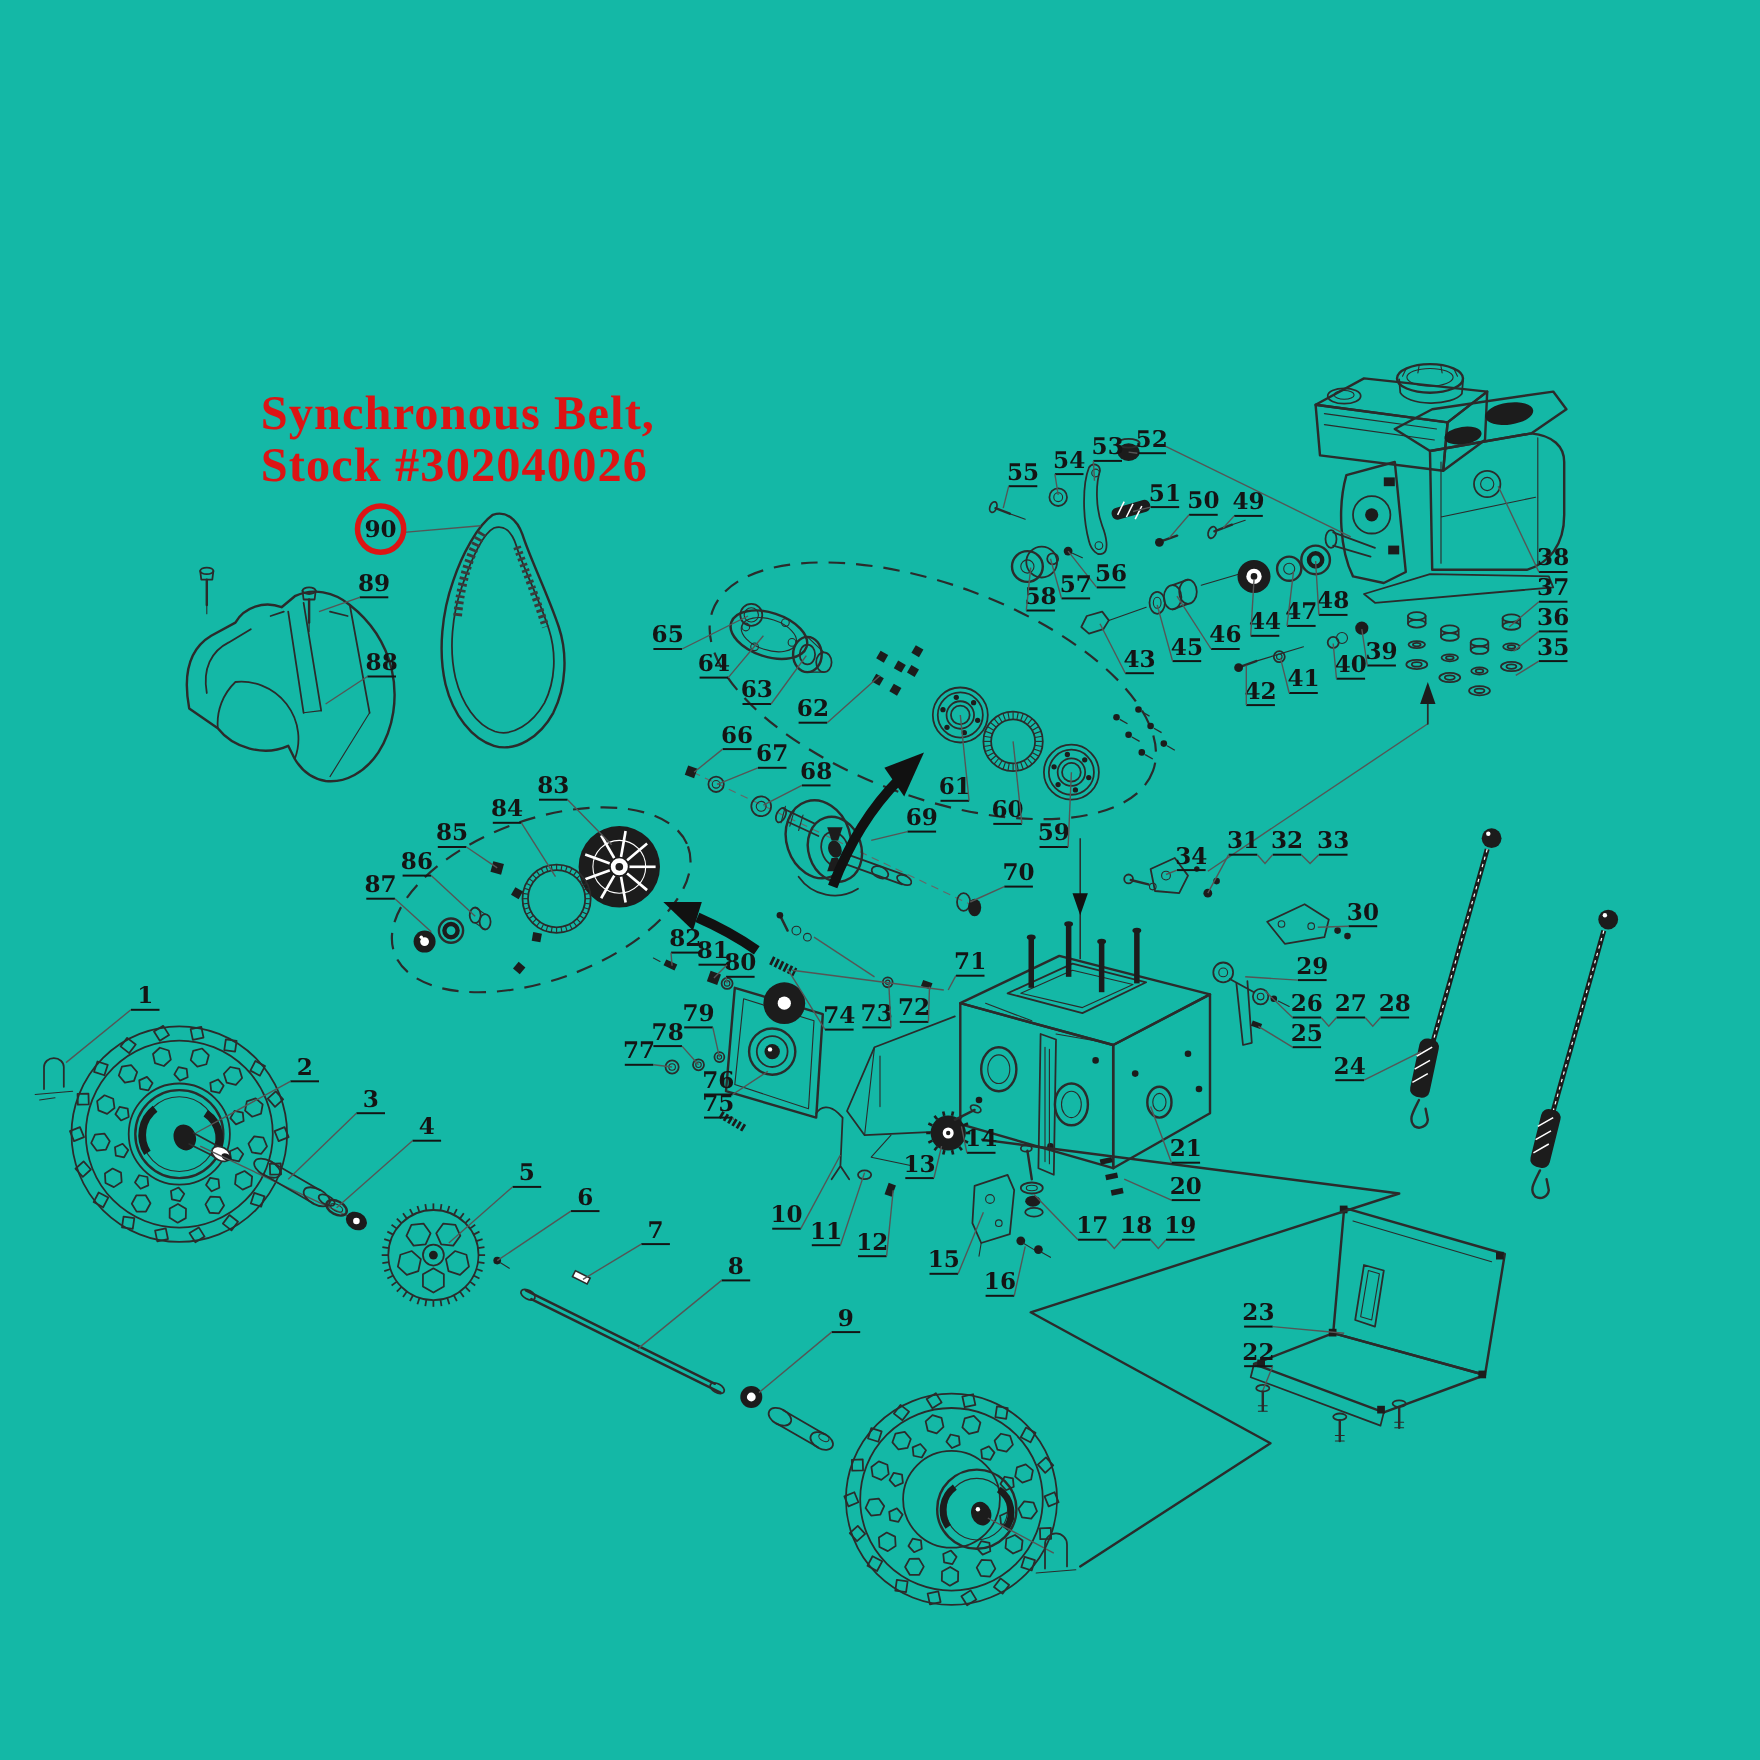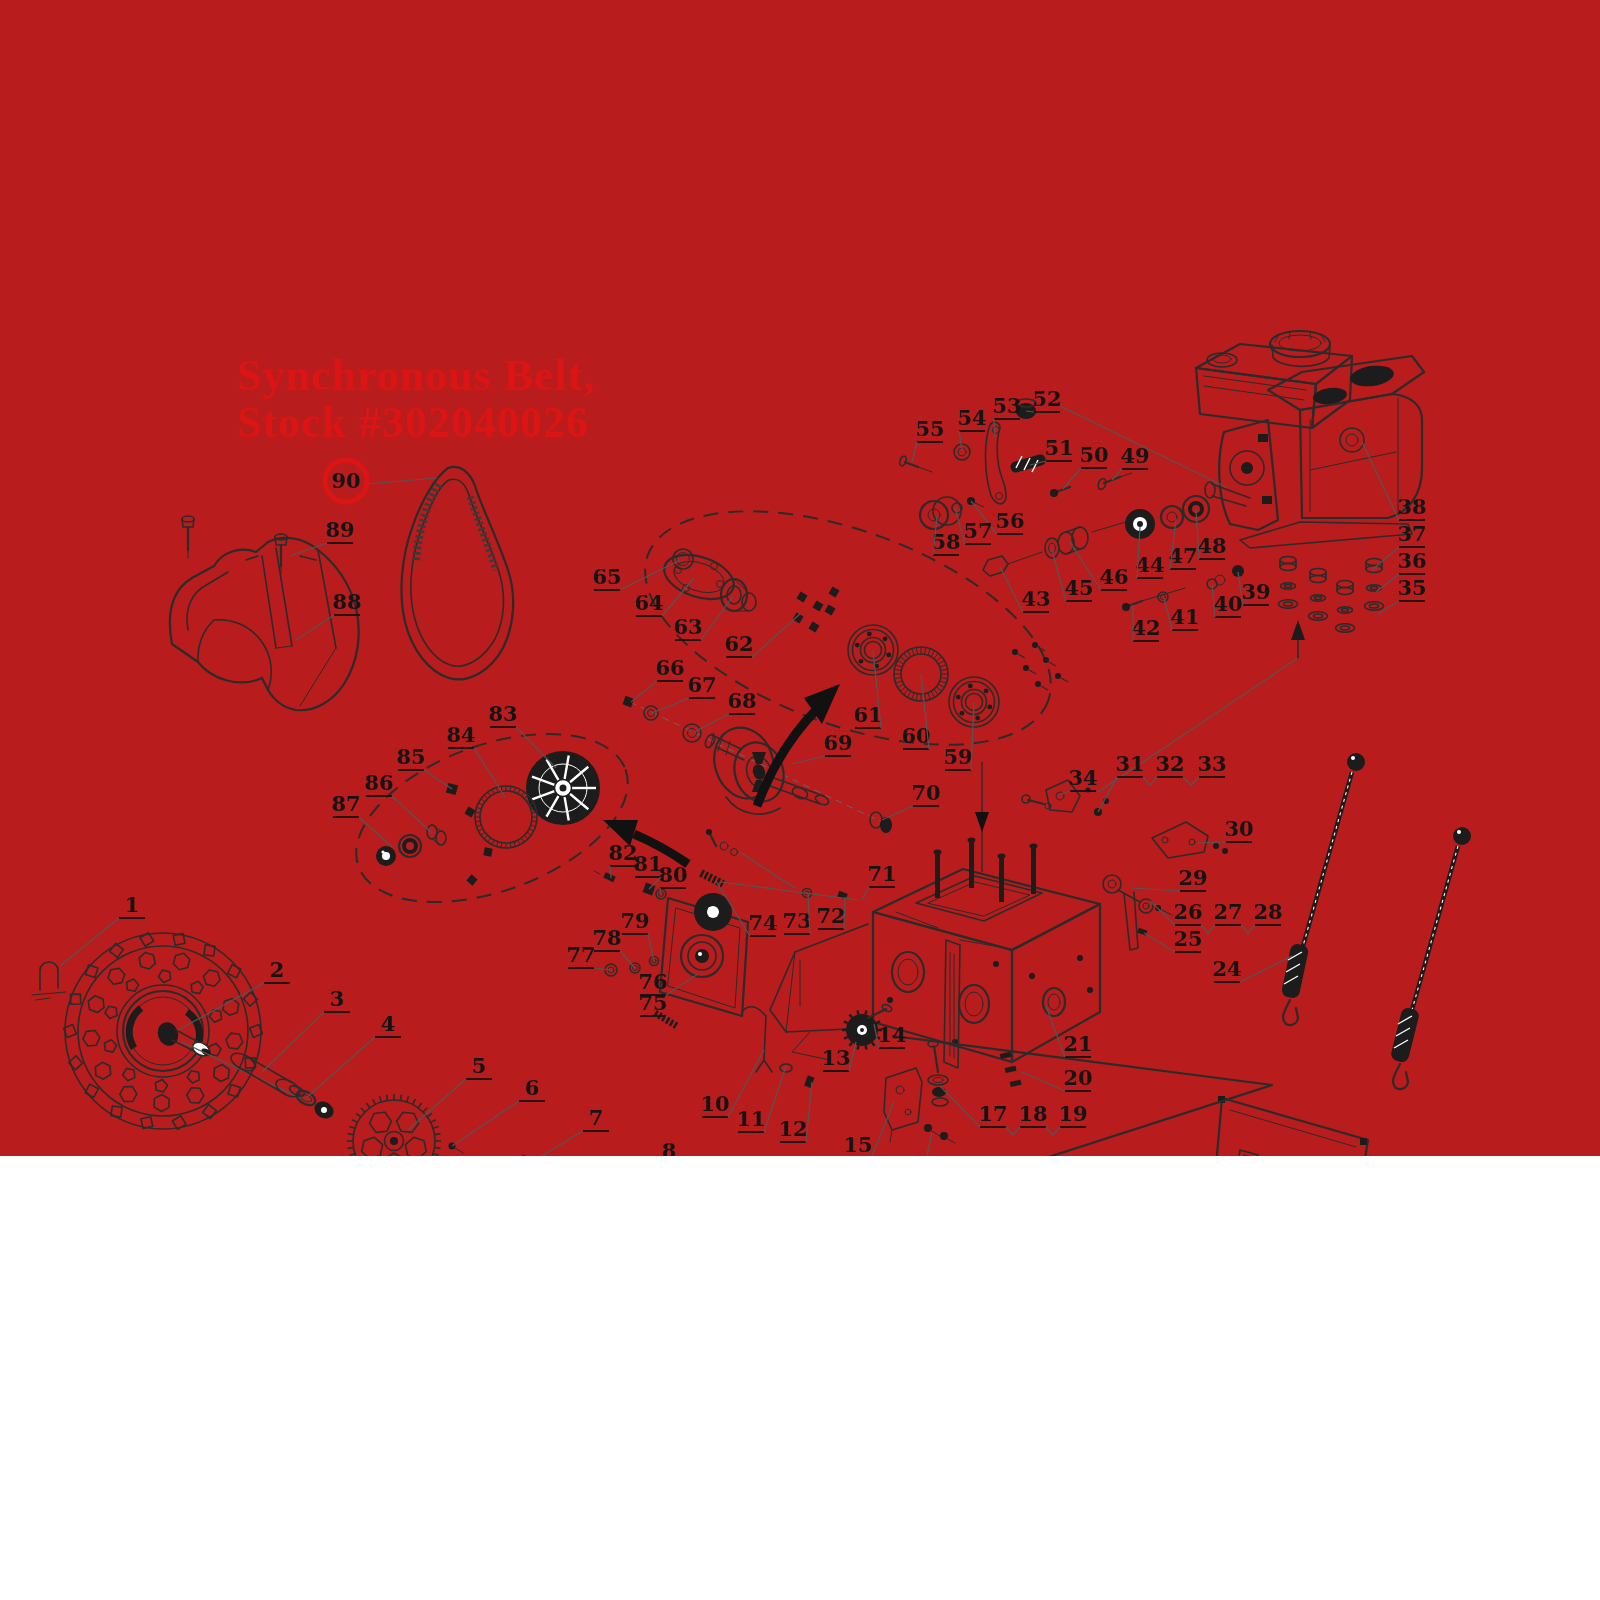--- a/index.html
+++ b/index.html
@@ -1,16 +1,16 @@
 <!DOCTYPE html>
 <html><head>
 <meta charset="utf-8">
 <style>
   html,body{margin:0;padding:0;background:#fff;}
-  #stage{position:relative;width:1600px;height:1156px;background:#b91c1c;
+  #stage{position:relative;width:1600px;height:1600px;background:#14b8a6;
          font-family:"DejaVu Serif","Liberation Serif",serif;}
   svg{position:absolute;left:0;top:0;}
   .ln{fill:none;stroke:#2b2b2b;stroke-width:1.6;stroke-linejoin:round;stroke-linecap:round}
   .thin{stroke-width:1}
   .w2{stroke-width:2.2}
   .dk{fill:#1c1c1c;stroke:none}
   .dsh{fill:none;stroke:#2b2b2b;stroke-width:2;stroke-dasharray:15 10}
   .lead{stroke:#555;stroke-width:1.25;fill:none}
   .plbl{font-family:"DejaVu Serif","Liberation Serif",serif;font-weight:700;font-size:21px;fill:#141414;text-anchor:middle}
   .ann{font-family:"Liberation Serif","DejaVu Serif",serif;font-weight:600;font-size:44px;letter-spacing:1px}

